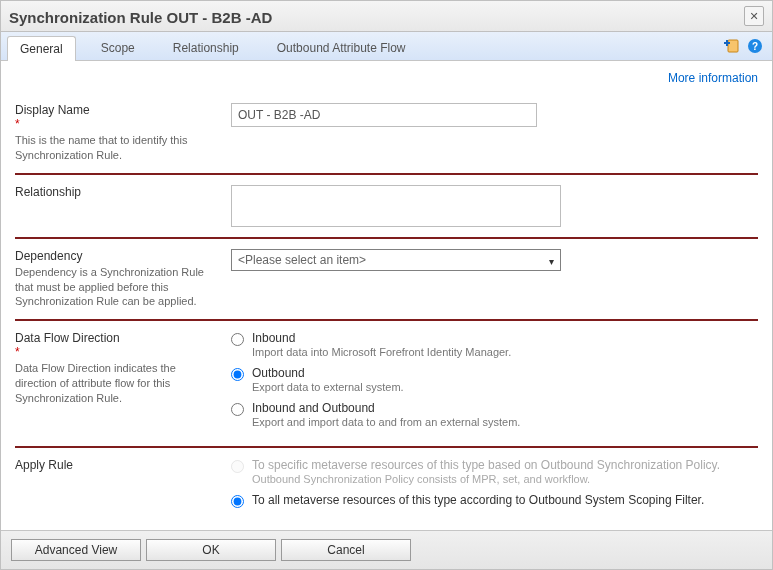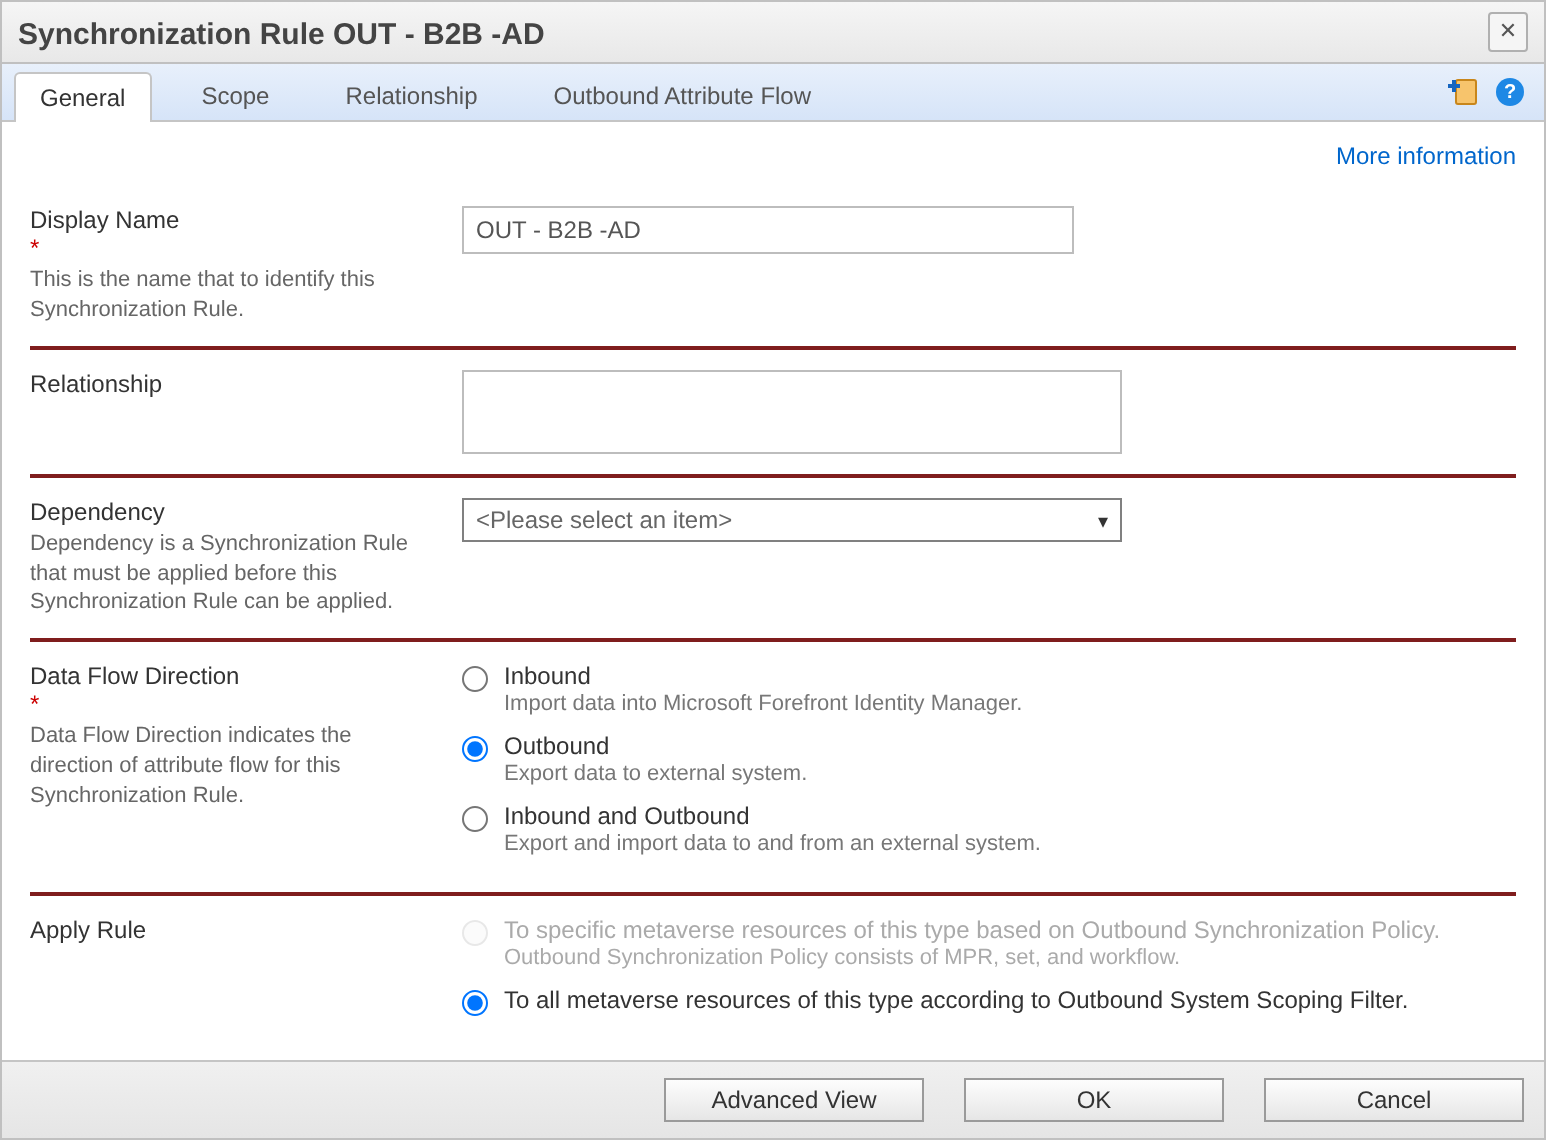--- a/index.html
+++ b/index.html
@@ -26,21 +26,21 @@
   .text-input{width:306px;border:1px solid #bdbdbd;padding:4px 6px;font-size:12px;color:#555;background:#fff;box-sizing:border-box}
   .textarea{width:330px;height:42px;border:1px solid #bdbdbd;box-sizing:border-box;background:#fff}
   .select-box{width:330px;border:1px solid #808080;padding:3px 6px;font-size:12px;color:#666;background:#fff;box-sizing:border-box;display:flex;align-items:flex-end;justify-content:space-between;cursor:pointer}
   .select-box .chev{font-size:10px;color:#333}
   .radio-row{display:flex;align-items:flex-start;margin-bottom:8px}
   .radio-row input{margin:2px 8px 0 0}
   .radio-row .rlabel{color:#333;font-size:12px}
   .radio-row .rdesc{color:#777;font-size:11px;margin-top:1px}
   .radio-row.disabled .rlabel,.radio-row.disabled .rdesc{color:#aaa}
   .radio-row.disabled input{opacity:.5}
-  .footer{background:linear-gradient(#f0f0f0,#e5e5e5);border-top:1px solid #c5c5c5;padding:8px 10px;display:flex;justify-content:flex-end;gap:20px}
+  .footer{background:linear-gradient(#f0f0f0,#e5e5e5);border-top:1px solid #c5c5c5;padding:8px 10px;display:flex;justify-content:flex-start;gap:5px}
   .btn{min-width:100px;padding:3px 14px;border:1px solid #9a9a9a;background:linear-gradient(#fdfdfd,#e6e6e6);cursor:pointer;font-size:12px;color:#333;text-align:center}
 </style>
 </head>
 <body>
 
 <div class="dialog">
 
   <div class="titlebar">
     <h1>Synchronization Rule OUT - B2B -AD</h1>
     <div class="close-btn">

